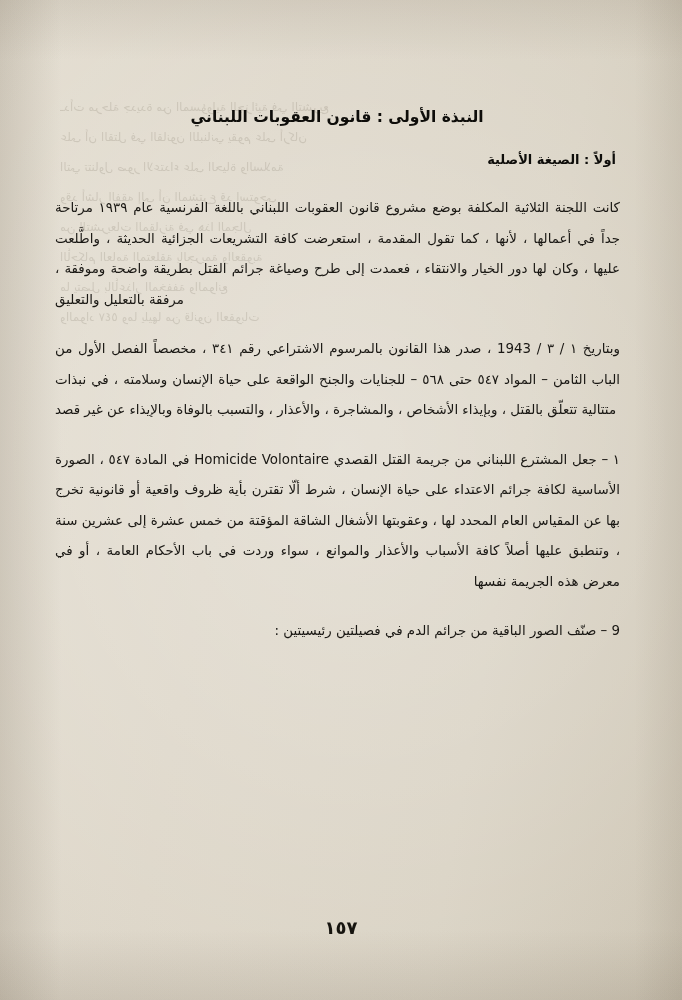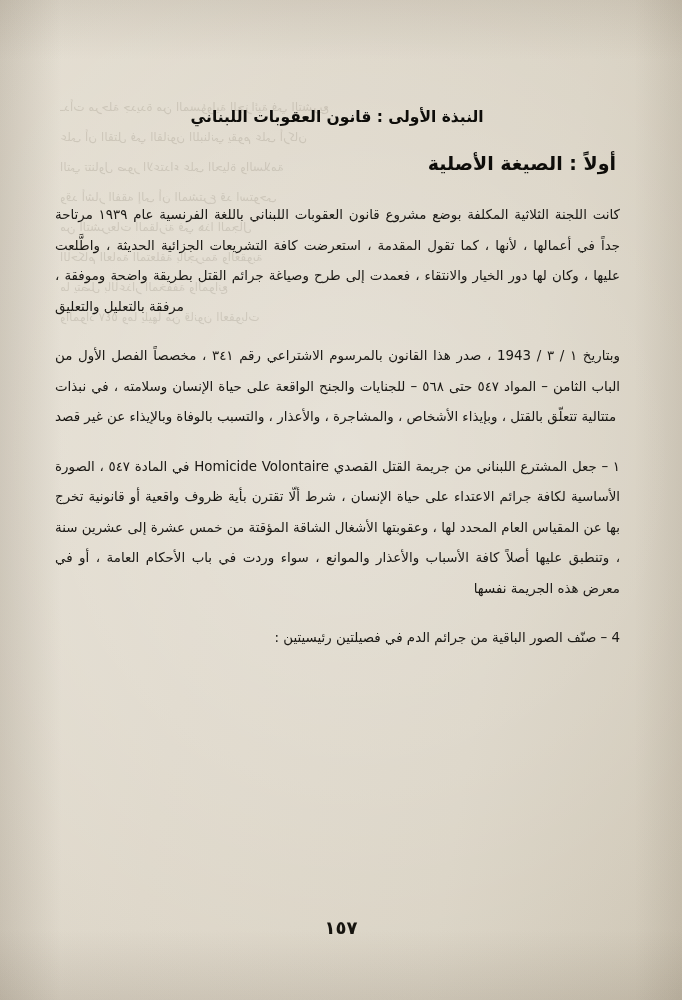--- a/index.html
+++ b/index.html
@@ -62,21 +62,21 @@
 
   h1.sec-title {
     font-size: 15.5px;
     font-weight: bold;
     margin: 0 0 26px 0;
     text-align: center;
     letter-spacing: 0;
     color: #0e0d0a;
   }
   h2.sub-title {
-    font-size: 19px;
+    font-size: 13px;
     font-weight: bold;
     margin: 0 0 26px 0;
     text-align: right;
     padding-right: 4px;
     color: #0e0d0a;
   }
   p.para {
     font-size: 13.4px;
     line-height: 30.5px;
     margin: 0 0 19px 1px;
@@ -119,18 +119,18 @@
   <h1 class="sec-title">النبذة الأولى : قانون العقوبات اللبناني</h1>
 
   <h2 class="sub-title">أولاً : الصيغة الأصلية</h2>
 
   <p class="para lastleft">كانت اللجنة الثلاثية المكلفة بوضع مشروع قانون العقوبات اللبناني باللغة الفرنسية عام ١٩٣٩ مرتاحة جداً في أعمالها ، لأنها ، كما تقول المقدمة ، استعرضت كافة التشريعات الجزائية الحديثة ، واطَّلعت عليها ، وكان لها دور الخيار والانتقاء ، فعمدت إلى طرح وصياغة جرائم القتل بطريقة واضحة وموفقة ، مرفقة بالتعليل والتعليق</p>
 
   <p class="para lastleft">وبتاريخ ١ / ٣ / 1943 ، صدر هذا القانون بالمرسوم الاشتراعي رقم ٣٤١ ، مخصصاً الفصل الأول من الباب الثامن – المواد ٥٤٧ حتى ٥٦٨ – للجنايات والجنح الواقعة على حياة الإنسان وسلامته ، في نبذات متتالية تتعلّق بالقتل ، وبإيذاء الأشخاص ، والمشاجرة ، والأعذار ، والتسبب بالوفاة وبالإيذاء عن غير قصد</p>
 
   <p class="para lastright">١ – جعل المشترع اللبناني من جريمة القتل القصدي Homicide Volontaire في المادة ٥٤٧ ، الصورة الأساسية لكافة جرائم الاعتداء على حياة الإنسان ، شرط ألّا تقترن بأية ظروف واقعية أو قانونية تخرج بها عن المقياس العام المحدد لها ، وعقوبتها الأشغال الشاقة المؤقتة من خمس عشرة إلى عشرين سنة ، وتنطبق عليها أصلاً كافة الأسباب والأعذار والموانع ، سواء وردت في باب الأحكام العامة ، أو في معرض هذه الجريمة نفسها</p>
 
-  <p class="para lastright">4 – صنّف الصور الباقية من جرائم الدم في فصيلتين رئيسيتين :</p>
+  <p class="para lastright">9 – صنّف الصور الباقية من جرائم الدم في فصيلتين رئيسيتين :</p>
 
 
 </div>
 
 <div class="pageno">١٥٧</div>
 
 </body></html>

